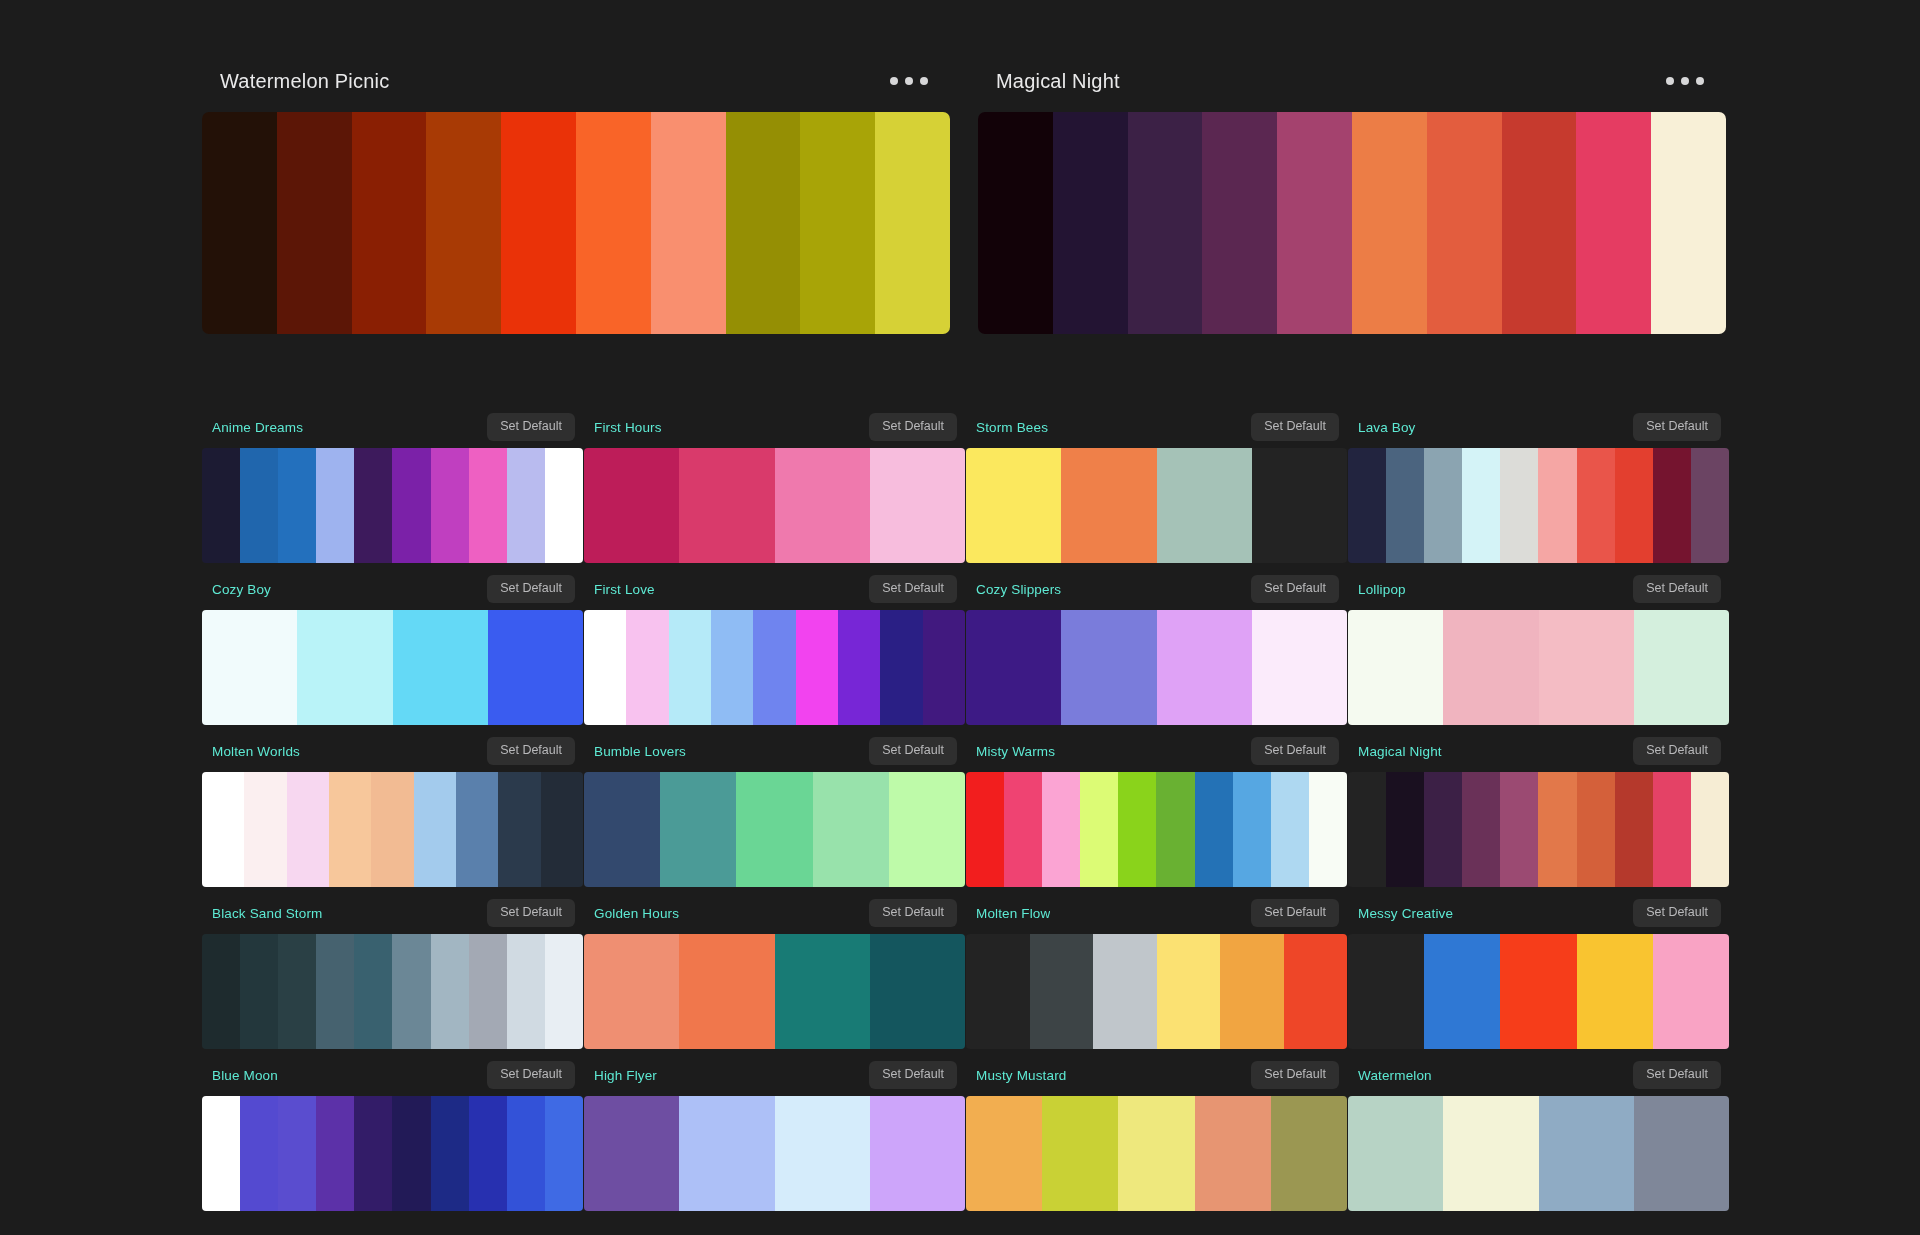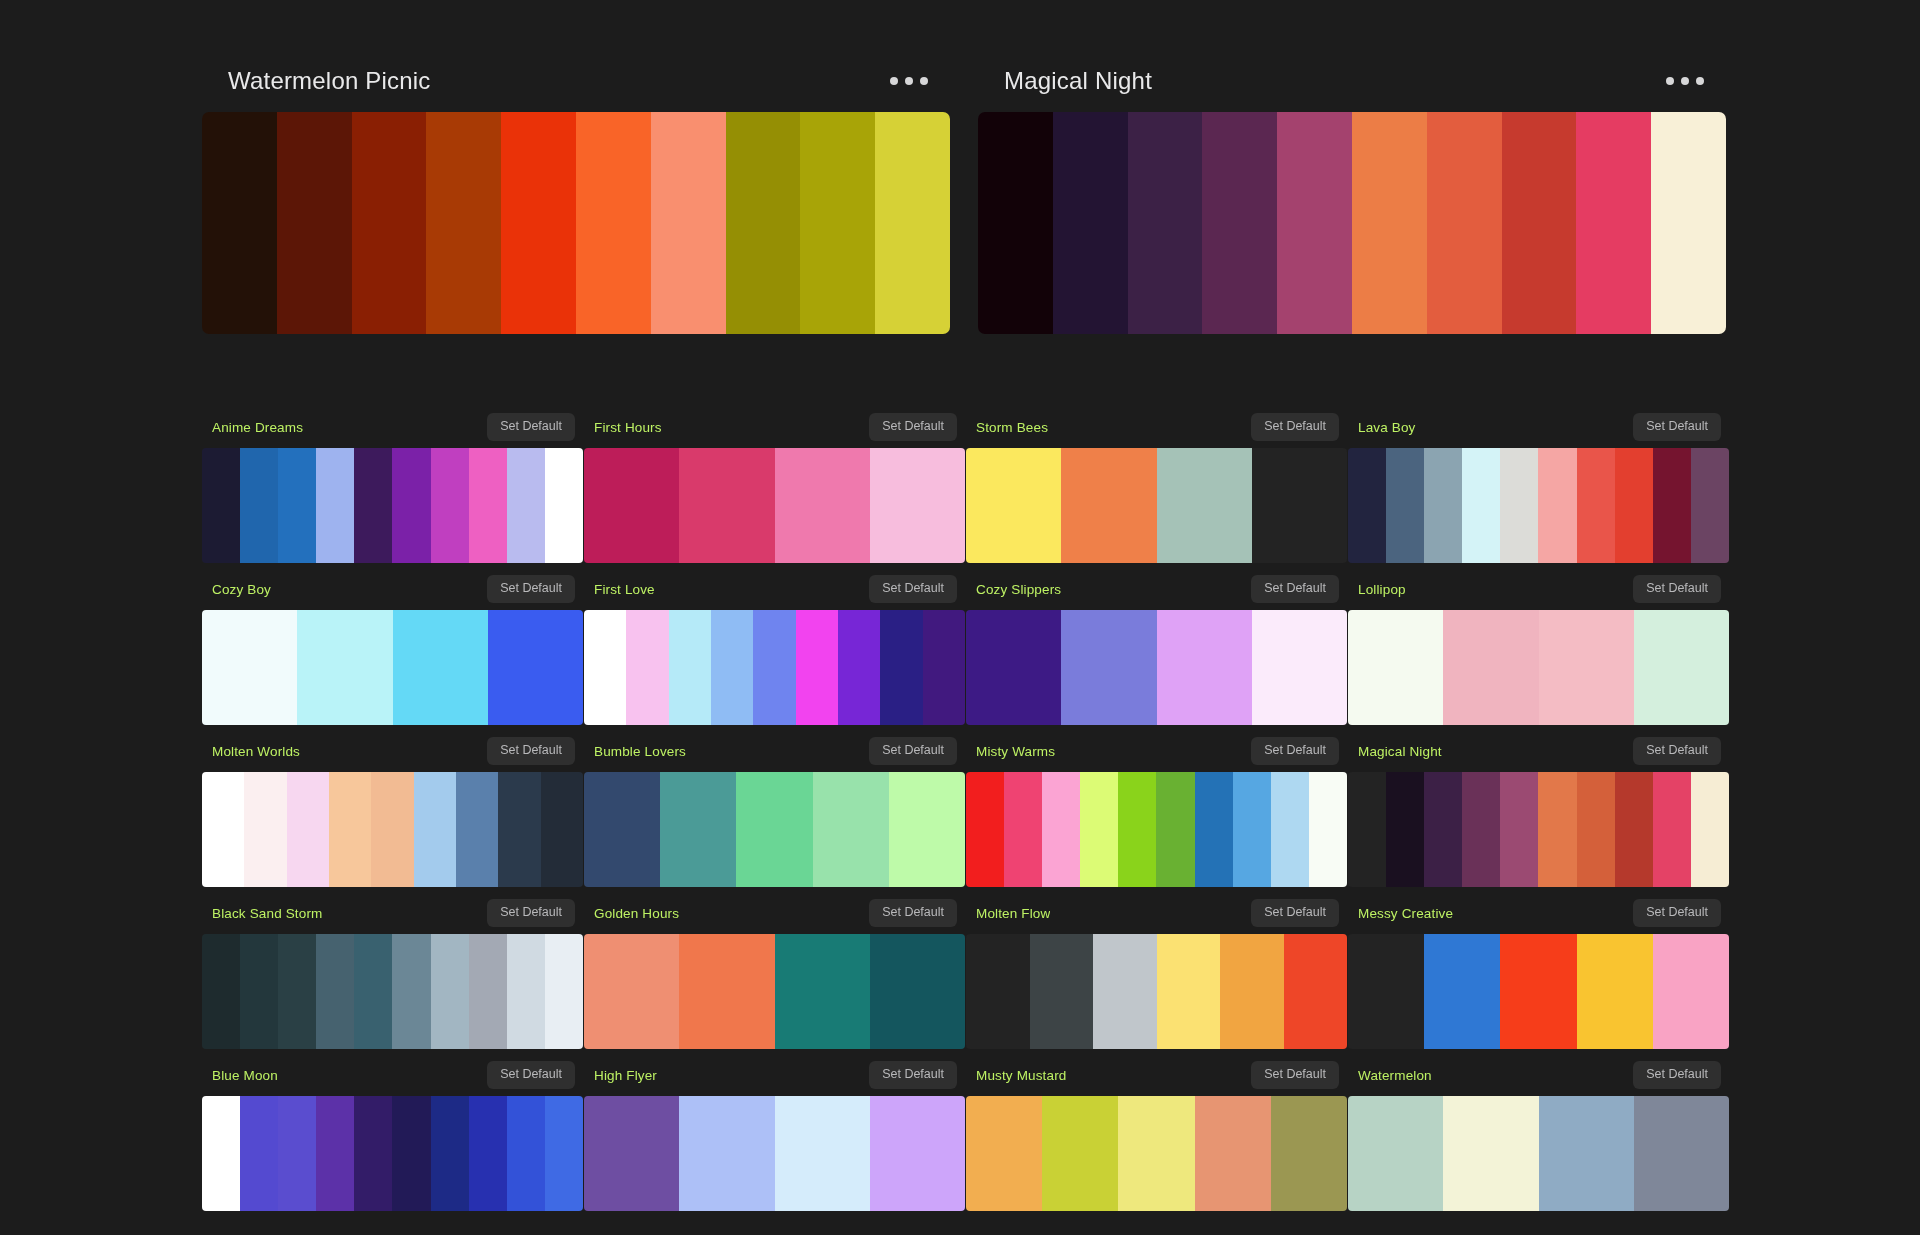--- a/index.html
+++ b/index.html
@@ -36,25 +36,24 @@
   .featured-head {
     height: 62px;
     display: flex;
     align-items: center;
     justify-content: space-between;
     padding: 0 16px 0 18px;
     box-sizing: border-box;
   }
   .featured-title {
     color: #e9e9ea;
-    font-size: 24px;
+    font-size: 20px;
     font-weight: 400;
     letter-spacing: 0.2px;
     white-space: nowrap;
-    margin-left: 8px;
   }
   .dots {
     display: flex;
     gap: 7px;
     align-items: center;
     padding: 8px 6px;
     cursor: pointer;
   }
   .dots i {
     display: block;
@@ -92,21 +91,21 @@
   }
   .pcard-head {
     height: 42px;
     display: flex;
     align-items: center;
     justify-content: space-between;
     padding: 0 8px 0 10px;
     box-sizing: border-box;
   }
   .pcard-name {
-    color: #bef264;
+    color: #5eead4;
     font-size: 13.5px;
     font-weight: 400;
     letter-spacing: 0.15px;
     white-space: nowrap;
     overflow: hidden;
     text-overflow: ellipsis;
     max-width: 230px;
   }
   .set-default {
     background: #2f2f2f;

